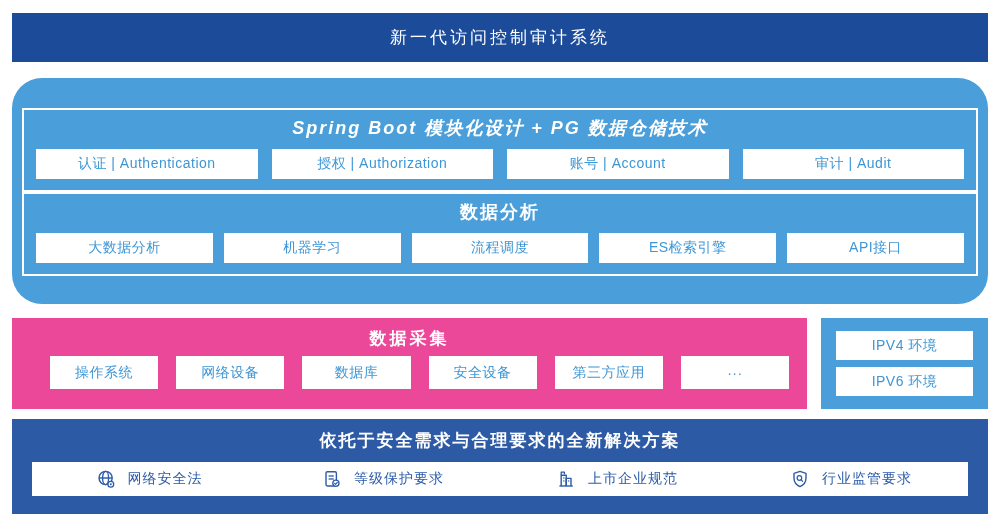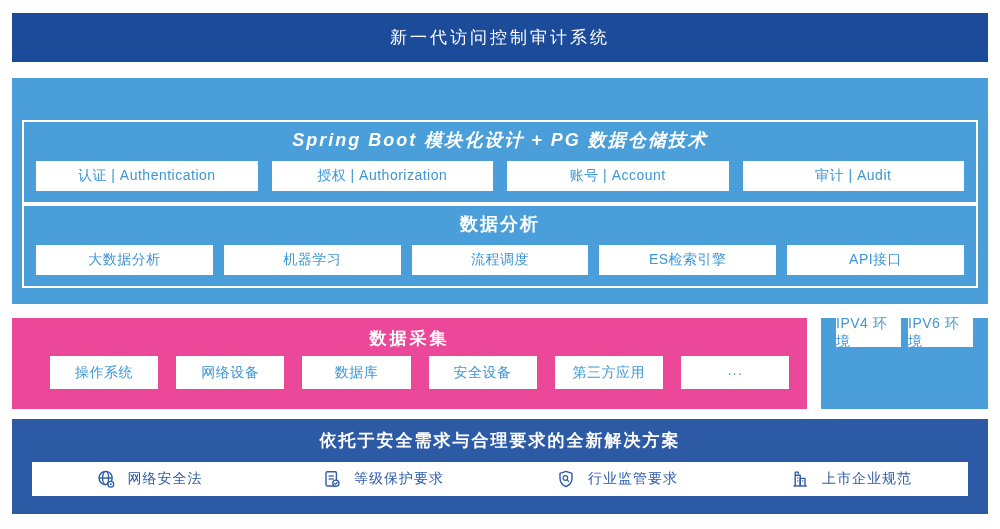--- a/index.html
+++ b/index.html
@@ -15,21 +15,21 @@
   .banner {
     height: 49px; background: #1c4b9a;
     display: flex; align-items: center; justify-content: center;
     color: #fff; font-size: 17px; font-weight: normal; letter-spacing: 3px;
   }
 
   
   .platform {
     margin-top: 16px; height: 226px; background: #4a9ed9;
     padding: 17px 10px 16px;
-    display: flex; flex-direction: column; justify-content: flex-end;
+    display: flex; flex-direction: column; justify-content: center; border-radius: 30px;
   }
   .subbox {
     height: 84px; border: 2px solid #ffffff; padding: 0 12px;
     display: flex; flex-direction: column; justify-content: space-between;
   }
   .subbox-title {
     padding-top: 7px; text-align: center;
     color: #ffffff; font-size: 18px; font-weight: bold; letter-spacing: 2px;
     line-height: 22px;
   }
@@ -47,21 +47,21 @@
   .collect-row { margin-top: 14px; height: 91px; display: flex; gap: 14px; }
   .collect-main { flex: 1; background: #ec4899; padding: 10px 18px 0; }
   .collect-title {
     text-align: center; color: #fff; font-size: 17px; font-weight: bold;
     letter-spacing: 3px; line-height: 21px;
   }
   .collect-pills { display: flex; gap: 18px; margin-top: 7px; margin-left: 20px; }
   .collect-pills .pill { height: 33px; }
   .env-box {
     width: 167px; background: #4a9ed9;
-    display: flex; flex-direction: row; justify-content: center; gap: 7px;
+    display: flex; flex-direction: column; justify-content: center; gap: 7px;
     padding: 0 15px;
   }
   .env-pill {
     height: 29px; background: #fff;
     display: flex; align-items: center; justify-content: center;
     color: #3e96d5; font-size: 14px; letter-spacing: 0.5px;
   }
 
   
   .solution { margin-top: 10px; height: 95px; background: #2d5aa5; padding: 12px 20px 0; }
@@ -159,39 +159,39 @@
             <circle cx="13.9" cy="14.3" r="3.1" fill="#ffffff" stroke="#2b5ba9" stroke-width="1.3"></circle>
             <path d="M12.6 14.3 l1 1 l1.7-1.9" stroke="#2b5ba9" stroke-width="1.2" stroke-linecap="round" stroke-linejoin="round"></path>
           </svg>
         </span>
         <span>等级保护要求</span>
       </div>
 
       <div class="solution-pill">
         <span class="icon">
           <svg width="20" height="20" viewBox="0 0 20 20" fill="none">
-            <path d="M10 2.4 L16 4.4 V9 C16 13.4 13.4 16.1 10 17.6 C6.6 16.1 4 13.4 4 9 V4.4 Z" stroke="#2b5ba9" stroke-width="1.4" stroke-linejoin="round"></path>
-            <circle cx="9.4" cy="9" r="2.3" stroke="#2b5ba9" stroke-width="1.2"></circle>
-            <line x1="11" y1="10.7" x2="12.6" y2="12.3" stroke="#2b5ba9" stroke-width="1.2" stroke-linecap="round"></line>
-          </svg>
-        </span>
-        <span>行业监管要求</span>
-      </div>
-
-      <div class="solution-pill">
-        <span class="icon">
-          <svg width="20" height="20" viewBox="0 0 20 20" fill="none">
             <path d="M5.2 17 V6.2 h5 V17" stroke="#2b5ba9" stroke-width="1.4" stroke-linejoin="round"></path>
             <path d="M10.2 17 V9.4 h4.8 V17" stroke="#2b5ba9" stroke-width="1.4" stroke-linejoin="round"></path>
             <path d="M5.2 6.2 V3.2 h3.2 v2" stroke="#2b5ba9" stroke-width="1.3" stroke-linejoin="round"></path>
             <line x1="3.4" y1="17" x2="16.8" y2="17" stroke="#2b5ba9" stroke-width="1.4"></line>
             <line x1="7" y1="9" x2="8.6" y2="9" stroke="#2b5ba9" stroke-width="1.2"></line>
             <line x1="7" y1="12" x2="8.6" y2="12" stroke="#2b5ba9" stroke-width="1.2"></line>
             <line x1="11.9" y1="12" x2="13.3" y2="12" stroke="#2b5ba9" stroke-width="1.2"></line>
           </svg>
         </span>
         <span>上市企业规范</span>
       </div>
 
+      <div class="solution-pill">
+        <span class="icon">
+          <svg width="20" height="20" viewBox="0 0 20 20" fill="none">
+            <path d="M10 2.4 L16 4.4 V9 C16 13.4 13.4 16.1 10 17.6 C6.6 16.1 4 13.4 4 9 V4.4 Z" stroke="#2b5ba9" stroke-width="1.4" stroke-linejoin="round"></path>
+            <circle cx="9.4" cy="9" r="2.3" stroke="#2b5ba9" stroke-width="1.2"></circle>
+            <line x1="11" y1="10.7" x2="12.6" y2="12.3" stroke="#2b5ba9" stroke-width="1.2" stroke-linecap="round"></line>
+          </svg>
+        </span>
+        <span>行业监管要求</span>
+      </div>
+
     </div>
   </div>
 
 </div>
 
 </body></html>

